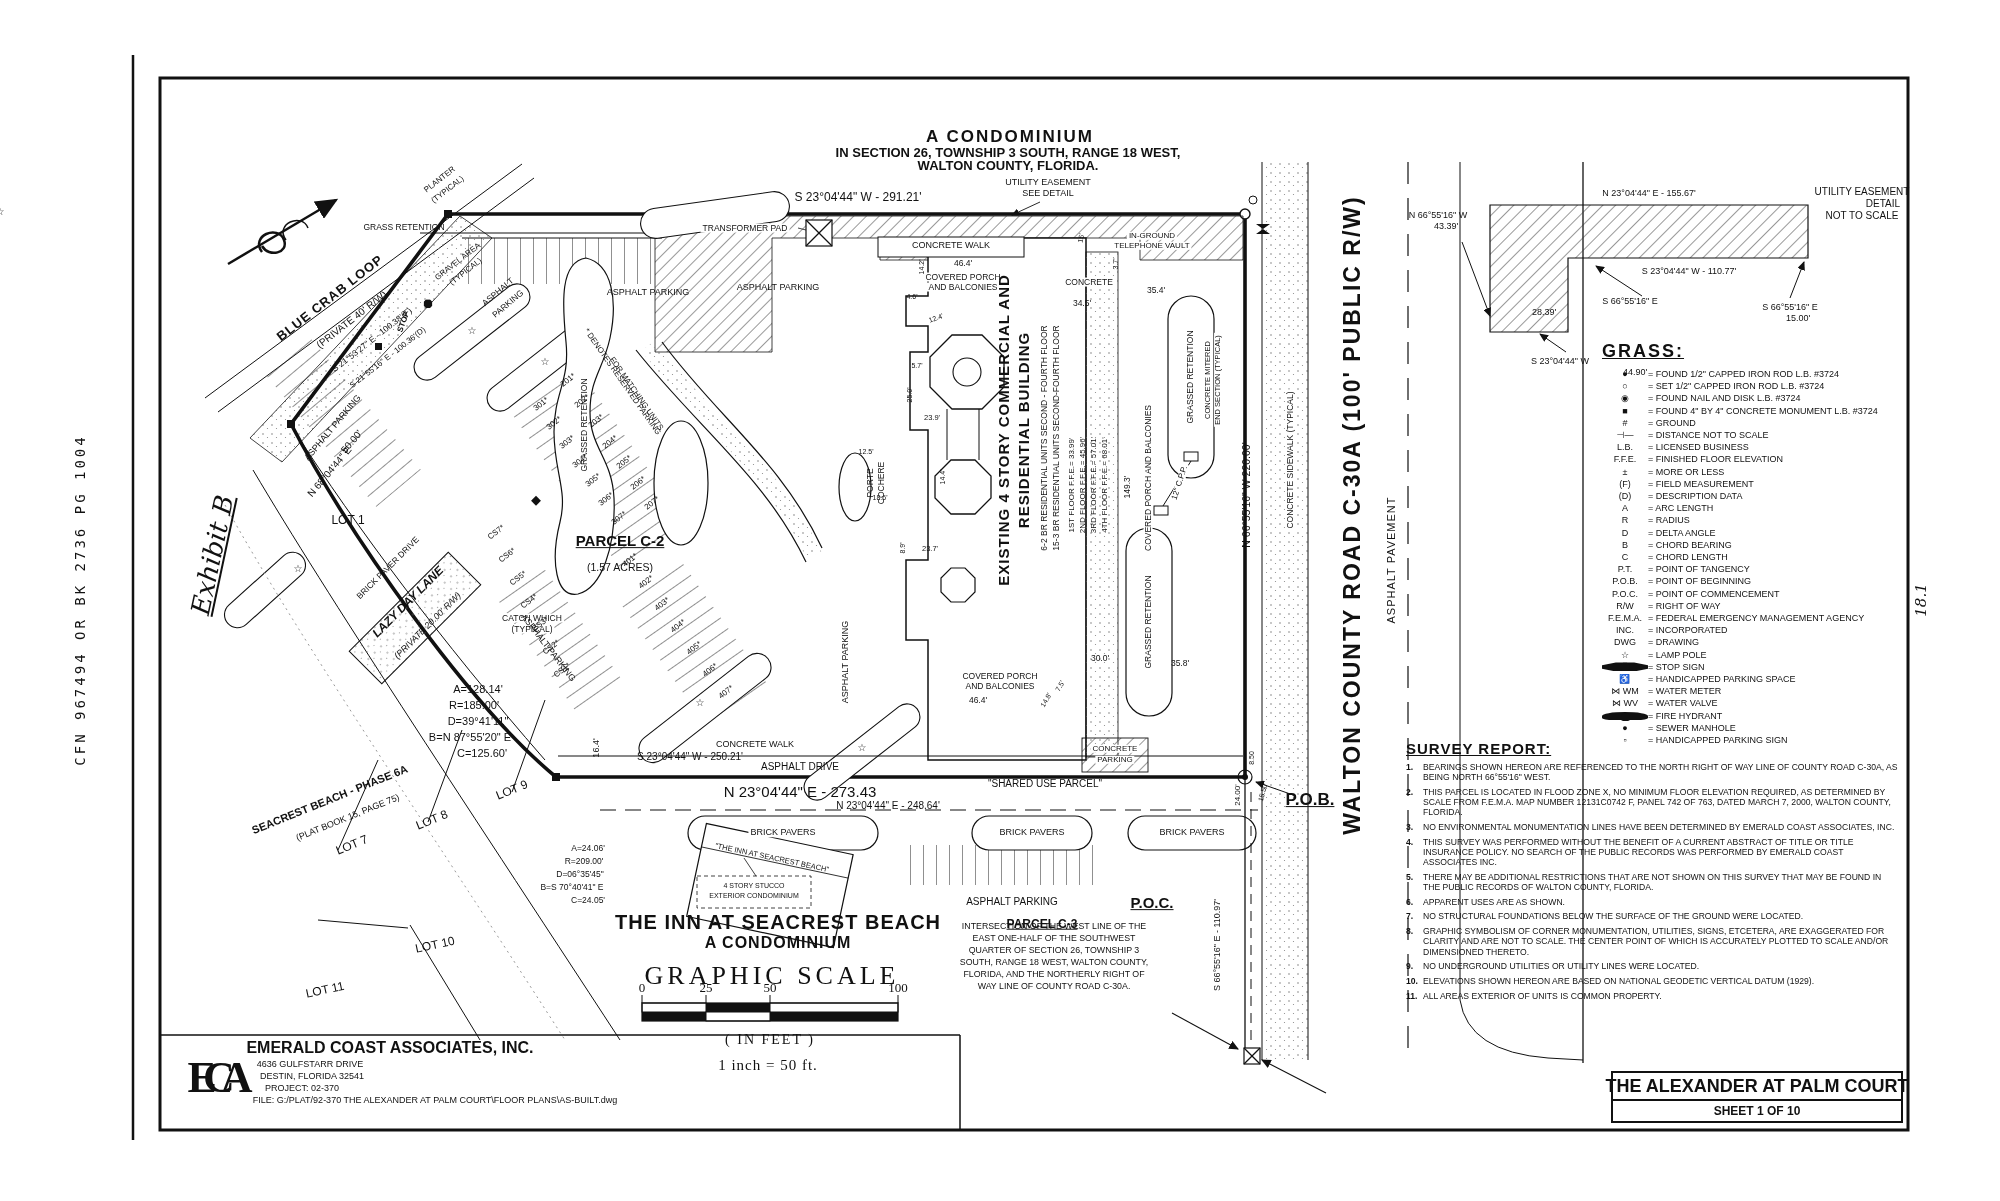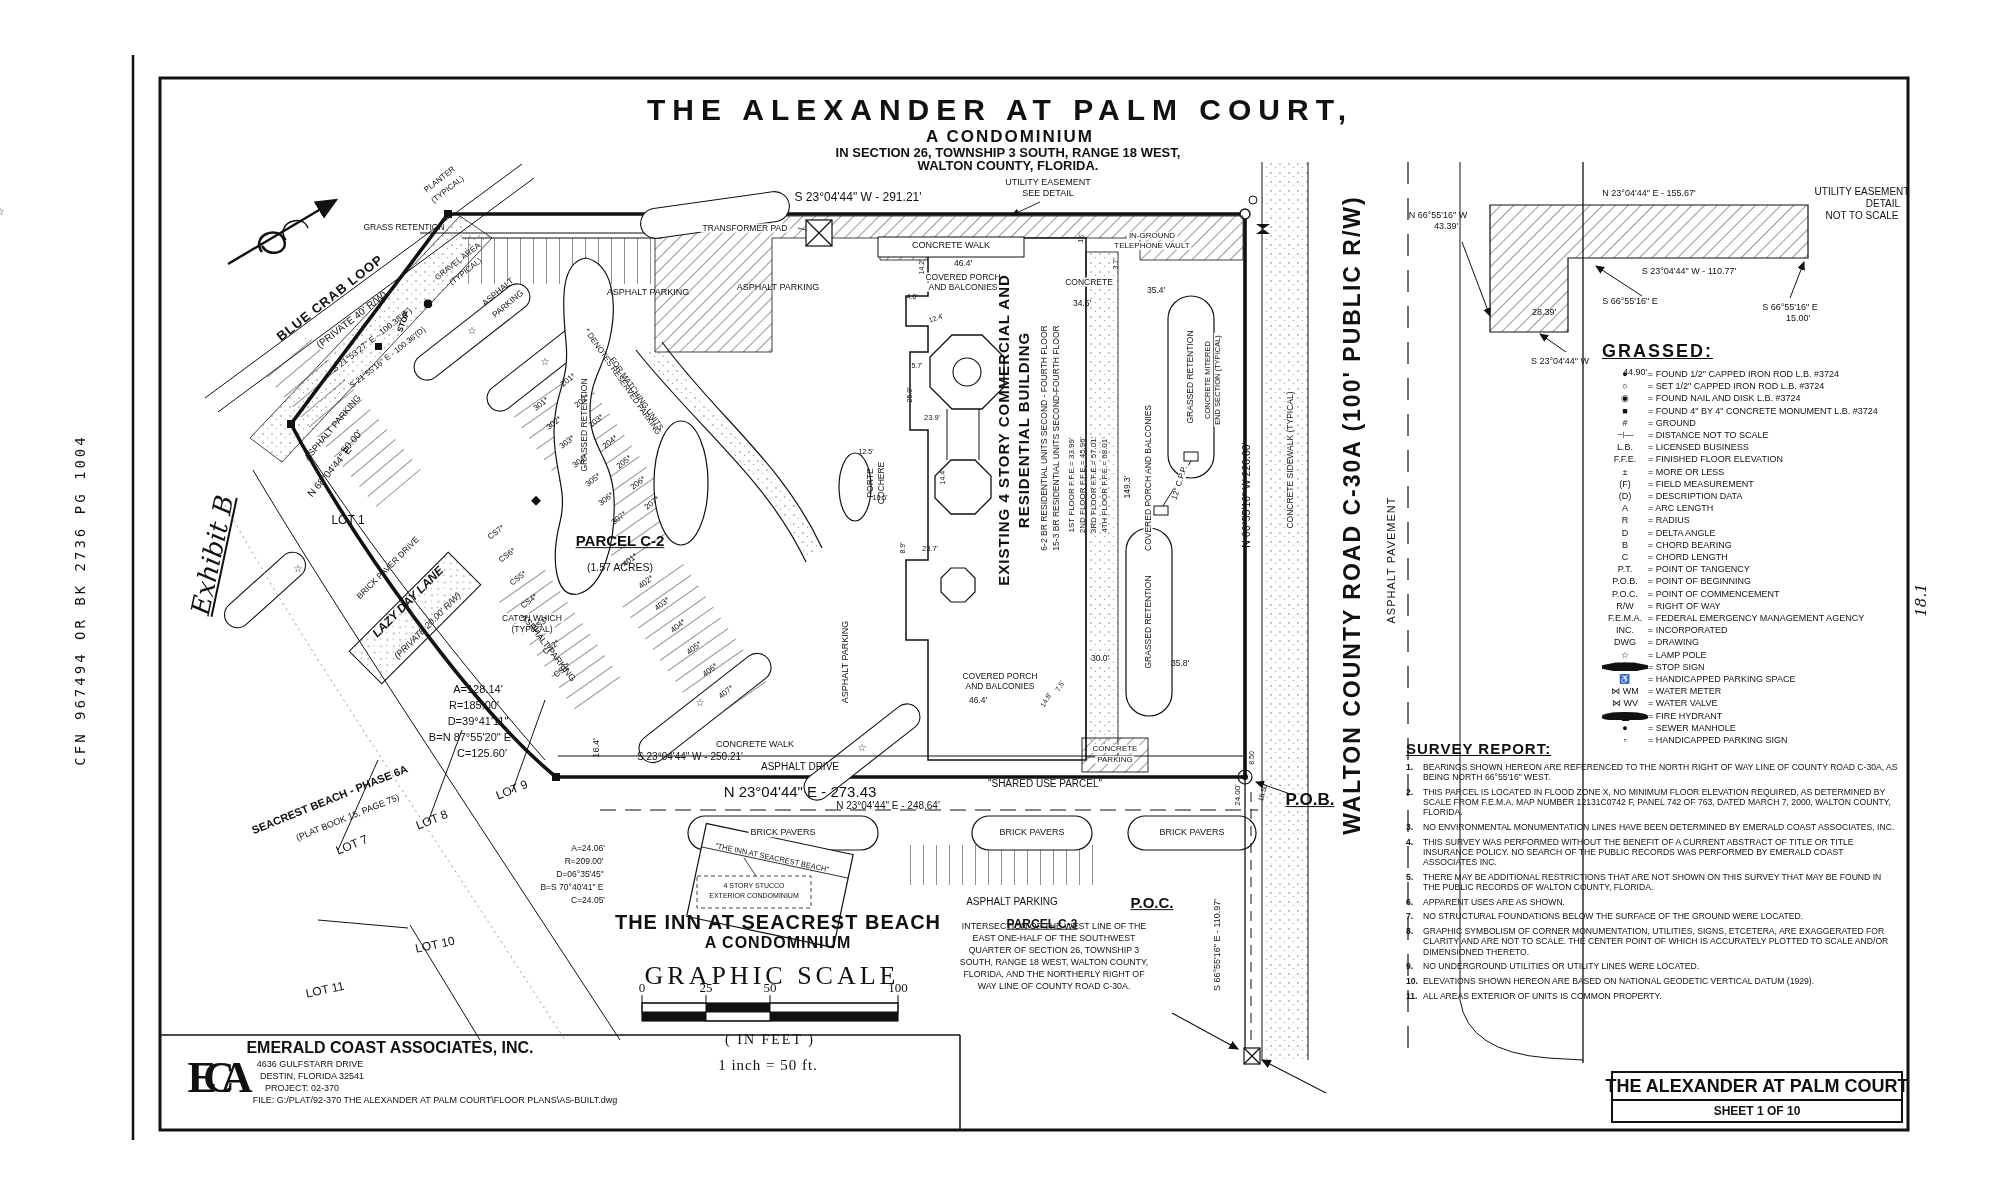--- a/index.html
+++ b/index.html
@@ -207,21 +207,20 @@
       <line x1="706" y1="995" x2="706" y2="1003" stroke="#111"></line>
   <line x1="770" y1="995" x2="770" y2="1003" stroke="#111"></line>
       <line x1="898" y1="995" x2="898" y2="1003" stroke="#111"></line>
 
   <line x1="160" y1="1035" x2="960" y2="1035" stroke="#111" stroke-width="1.5"></line>
   <line x1="960" y1="1035" x2="960" y2="1130" stroke="#111" stroke-width="1.5"></line>
   <rect x="1612" y="1072" width="290" height="28" fill="#fff" stroke="#111" stroke-width="2"></rect>
   <rect x="1612" y="1100" width="290" height="22" fill="#fff" stroke="#111" stroke-width="2"></rect>
 </svg>
 
-<div class="lbl b sz30" style="left:1000px;top:110px;letter-spacing:7px">THE ALEXANDER AT PALM COURT,</div>
 <div class="lbl b sz17" style="left:1010px;top:137px;letter-spacing:2px">A CONDOMINIUM</div>
 <div class="lbl b sz13" style="left:1008px;top:153px">IN SECTION 26, TOWNSHIP 3 SOUTH, RANGE 18 WEST,</div>
 <div class="lbl b sz13" style="left:1008px;top:166px">WALTON COUNTY, FLORIDA.</div>
 
 <div class="lbl mono sz14" style="left:80px;top:600px;--r:-90deg;letter-spacing:3px">CFN 967494 OR BK 2736 PG 1004</div>
 <div class="lbl hand sz26 u" style="left:213px;top:555px;--r:-78deg">Exhibit B</div>
 <div class="lbl hand sz15" style="left:1922px;top:600px;--r:-90deg">18.1</div>
 
 <div class="lbl sz85" style="left:404px;top:227px">GRASS RETENTION</div>
 <div class="lbl sz12" style="left:858px;top:197px">S 23°04'44" W - 291.21'</div>
@@ -386,21 +385,21 @@
 <div class="lbl sz9" style="left:1544px;top:313px">28.39'</div>
 <div class="lbl sz9" style="left:1790px;top:308px">S 66°55'16" E</div>
 <div class="lbl sz9" style="left:1798px;top:319px">15.00'</div>
 <div class="lbl sz9" style="left:1560px;top:362px">S 23°04'44" W</div>
 <div class="lbl sz9" style="left:1635px;top:373px">44.90'</div>
 <div class="lbl sz10" style="left:1862px;top:192px">UTILITY EASEMENT</div>
 <div class="lbl sz10" style="left:1883px;top:204px">DETAIL</div>
 <div class="lbl sz10" style="left:1862px;top:216px">NOT TO SCALE</div>
 
 <div id="legend">
-  <div class="ttl">GRASSED:</div>
+  <div class="ttl">GRASS:</div>
   <div>
 
       <div class="lrow">
         <span class="lsym">●</span>
         <span>= FOUND 1/2" CAPPED IRON ROD L.B. #3724</span>
       </div>
 
       <div class="lrow">
         <span class="lsym">○</span>
         <span>= SET 1/2" CAPPED IRON ROD L.B. #3724</span>

